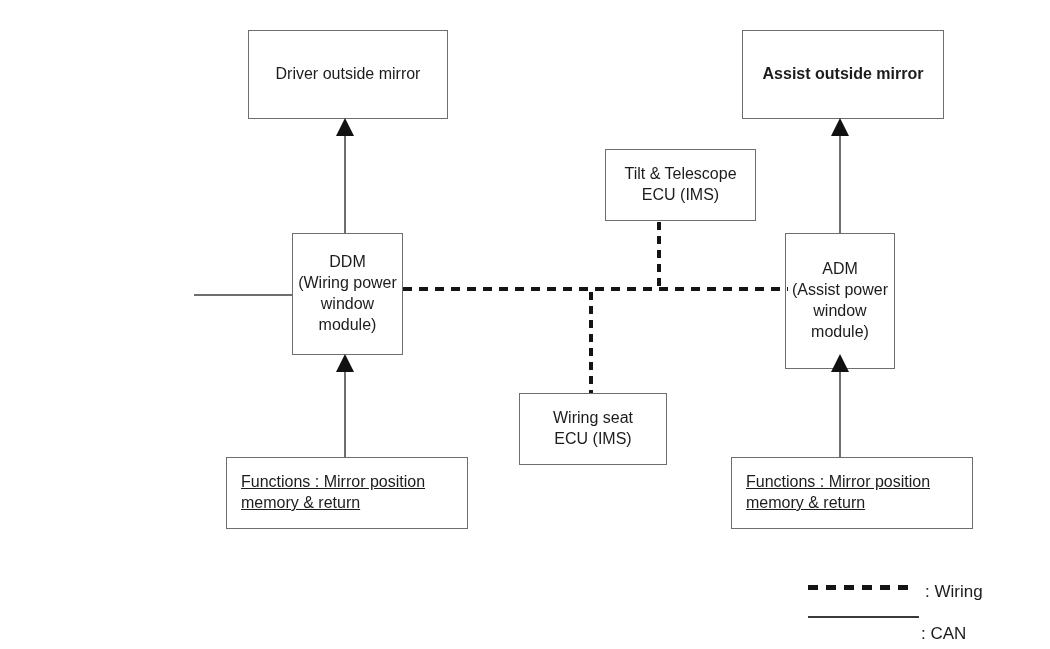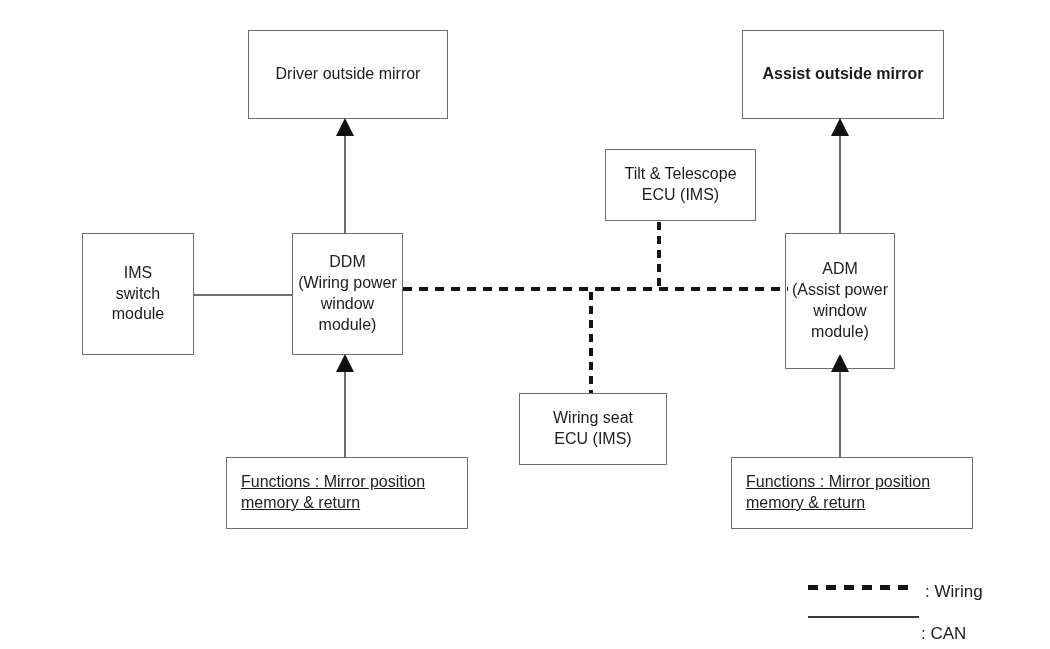--- a/index.html
+++ b/index.html
@@ -101,23 +101,20 @@
 
 <div class="canvas">
 
   <div class="box" style="left:248px; top:30px; width:200px; height:89px;">Driver outside mirror</div>
 
   <div class="box" style="left:742px; top:30px; width:202px; height:89px;font-weight:bold;">Assist outside mirror</div>
 
   <div class="box" style="left:605px; top:149px; width:151px; height:72px;">Tilt &amp; Telescope
 ECU (IMS)</div>
 
-  <div class="box" style="left:82px; top:233px; width:112px; height:122px;">IMS
-switch
-module</div>
 
   <div class="box" style="left:292px; top:233px; width:111px; height:122px;">DDM
 (Wiring power
 window
 module)</div>
 
   <div class="box" style="left:785px; top:233px; width:110px; height:136px;">ADM
 (Assist power
 window
 module)</div>

